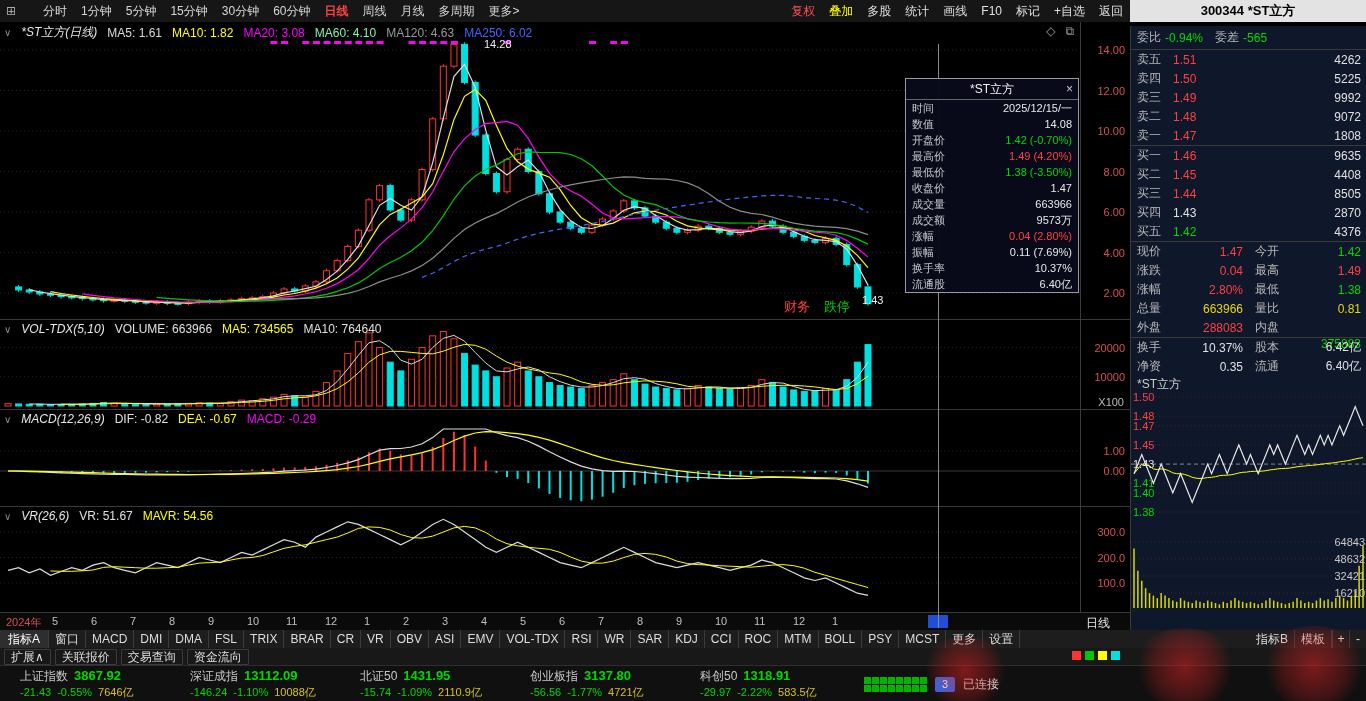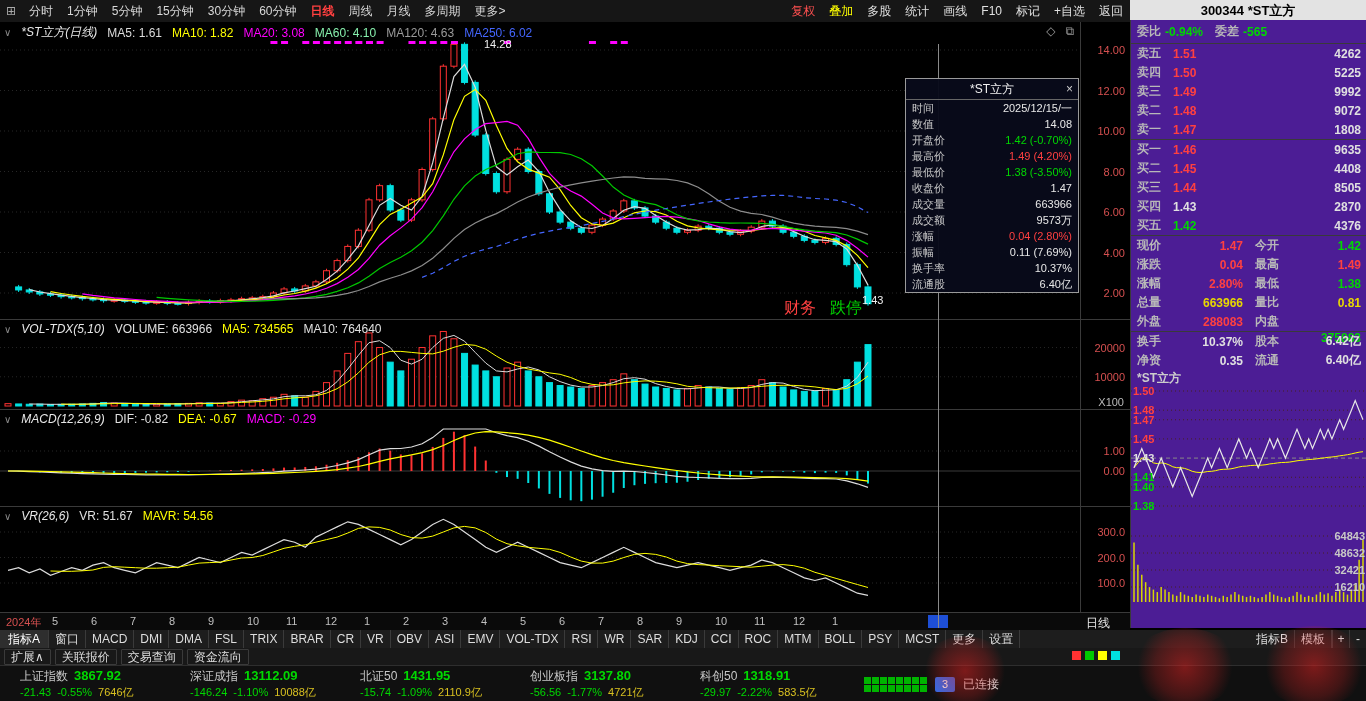--- a/index.html
+++ b/index.html
@@ -2,21 +2,21 @@
 <html><head>
 <meta charset="utf-8">
 <style>
   html,body{margin:0;padding:0;background:#000;}
   .app{position:relative;width:1366px;height:701px;background:#000;overflow:hidden;
        font-family:"Liberation Sans","DejaVu Sans",sans-serif;font-size:12px;color:#e0e0e0;}
   
   .toolbar{position:absolute;left:0;top:0;width:1130px;height:22px;background:#161616;
            border-bottom:1px solid #2e2e2e;display:flex;align-items:center;}
   .menu-icon{color:#aaa;padding:0 6px;}
-  .tb-left,.tb-right{display:flex;height:100%;}
+  .tb-left,.tb-right{display:flex;height:100%;margin-left:14px;}
   .tb-right{margin-left:auto;}
   .tb-item{padding:0 7px;color:#d8d8d8;cursor:pointer;line-height:22px;white-space:nowrap;}
   .tb-item.active{color:#ff4040;font-weight:bold;}
   .stock-header{position:absolute;left:1130px;top:0;width:236px;height:22px;background:#e3e3e3;
                 color:#000;font-weight:bold;font-size:13px;text-align:center;line-height:22px;}
   
   .chart-col{position:absolute;left:0;top:22px;width:1130px;height:608px;background:#000;}
   .panel{position:absolute;left:0;width:1130px;border-bottom:1px solid #3a3a3a;}
   #price-panel{top:0;height:297px;}
   #vol-panel{top:298px;height:89px;}
@@ -27,21 +27,21 @@
   .ptitle{color:#e8e8e8;font-style:italic;}
   .hlist{display:flex;gap:10px;}
   .hdr-icons{position:absolute;right:56px;top:2px;z-index:3;display:flex;gap:10px;color:#999;}
   .hicon{cursor:pointer;}
   .axis-col{position:absolute;right:0;top:0;width:49px;height:100%;border-left:1px solid #3a3a3a;z-index:2;}
   .axis-label{position:absolute;right:5px;color:#d65050;font-size:11px;}
   svg.chart{position:absolute;left:0;top:0;}
   .peak-label{position:absolute;left:484px;top:16px;color:#f0f0f0;font-size:11px;z-index:3;}
   .last-label{position:absolute;left:862px;top:272px;color:#f0f0f0;font-size:11px;z-index:3;}
   .evt-markers{position:absolute;left:784px;top:276px;z-index:3;display:flex;gap:14px;}
-  .evt{font-size:16px;cursor:pointer;}
+  .evt{font-size:13px;cursor:pointer;}
   .scale-label{position:absolute;right:6px;bottom:1px;color:#bbb;font-size:11px;z-index:3;}
   
   .xaxis{position:absolute;left:0;top:591px;width:1130px;height:17px;background:#0a0a0a;border-bottom:1px solid #3a3a3a;}
   .xlab{position:absolute;top:2px;color:#c0c0c0;font-size:11px;}
   .xlab.year{color:#d65050;}
   .date-marker{position:absolute;left:928px;top:2px;width:20px;height:13px;background:#1e4fd6;}
   .period-label{position:absolute;left:1086px;top:2px;color:#e8e8e8;cursor:pointer;}
   .crosshair-v{position:absolute;left:938px;top:44px;width:1px;height:584px;background:#8a8a8a;z-index:4;}
   
   .tooltip{position:absolute;left:905px;top:78px;width:172px;background:rgba(8,10,26,0.96);
@@ -70,22 +70,22 @@
   .idx .l1 span:last-child{font-weight:bold;font-size:13px;}
   .idx .l2{font-size:11px;}
   .idx .l2 span{margin-right:6px;}
   .conn{display:flex;align-items:center;gap:8px;margin-left:14px;}
   .sigwrap{display:grid;grid-template-columns:repeat(8,7px);grid-auto-rows:7px;gap:1px;}
   .sig{background:#00b400;}
   .conn-badge{background:#2a6df0;color:#fff;min-width:14px;text-align:center;padding:0 3px;
               border-radius:2px;font-size:11px;height:15px;line-height:15px;}
   .conn-text{color:#e0e0e0;}
   
-  .right-panel{position:absolute;left:1130px;top:20px;width:236px;height:608px;background:#4c1d95;
-               border-left:1px solid #3a3a3a;z-index:5;font-weight:bold;}
+  .right-panel{position:absolute;left:1130px;top:26px;width:236px;height:608px;background:#0f172a;
+               border-left:1px solid #3a3a3a;z-index:5;}
   .weibi-row{height:23px;display:flex;align-items:center;padding:0 6px;border-bottom:1px solid #3a3a3a;gap:4px;}
   .weibi-row .wl{color:#b8b8b8;}
   .weibi-row .wv{color:#00d800;margin-right:8px;}
   .ob-row{height:19px;display:flex;align-items:center;padding:0 6px;cursor:pointer;}
   .obl{color:#b8b8b8;width:36px;}
   .obp{width:58px;}
   .obv{flex:1;text-align:right;color:#e0e0e0;}
   .rp-div{height:1px;background:#3a3a3a;}
   .stat-row{height:19px;display:flex;}
   .stat-cell{width:50%;display:flex;justify-content:space-between;padding:0 6px;align-items:center;}

